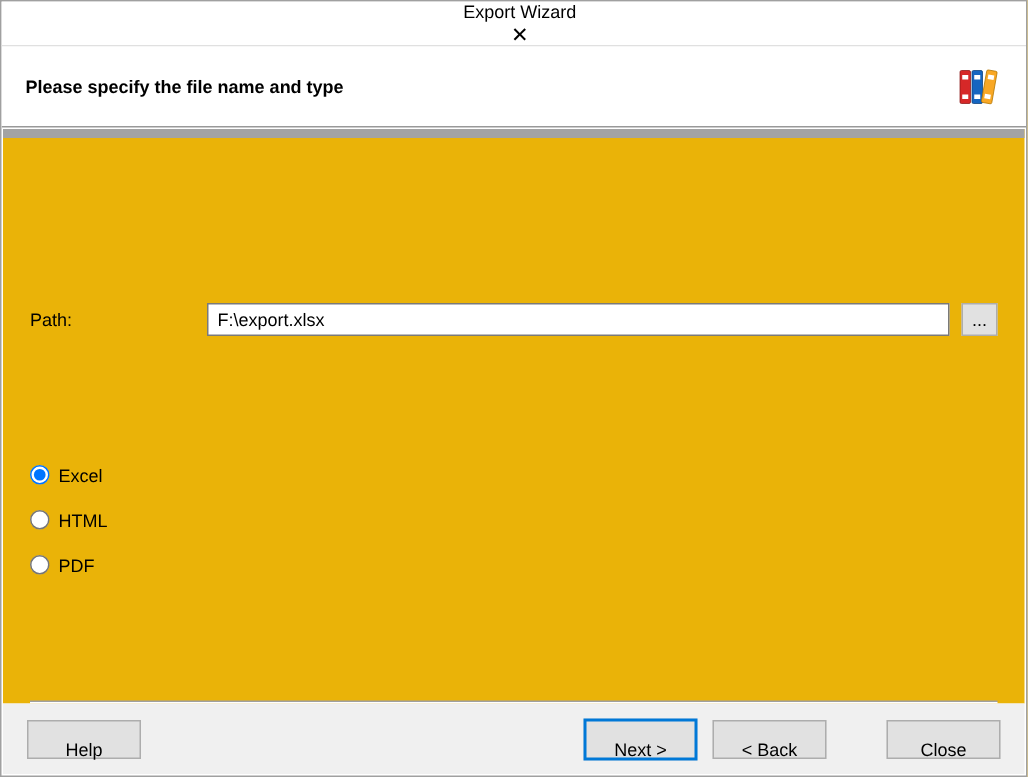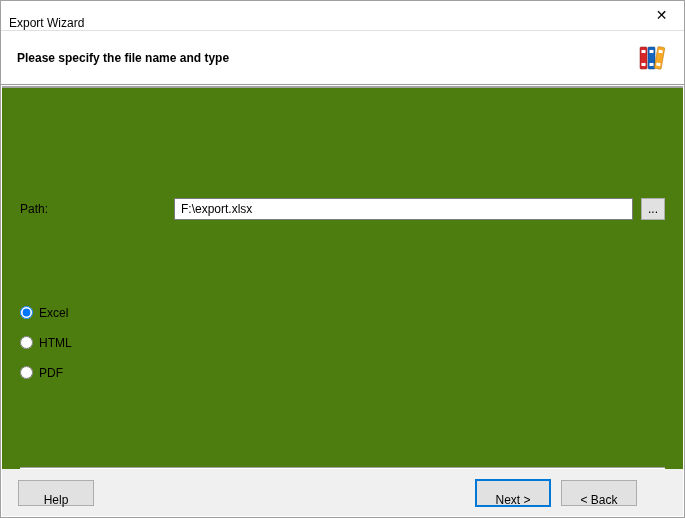--- a/index.html
+++ b/index.html
@@ -13,23 +13,24 @@
     color: #000;
     border: 1px solid #a0a0a0;
     position: relative;
     overflow: hidden;
   }
   
   .titlebar {
     height: 30px;
     background: #ffffff;
     display: flex;
-    align-items: flex-end;
+    align-items: center;
     padding: 0 0 0 8px;
     border-bottom: 1px solid #e0e0e0;
+    flex-direction: column;
   }
   .titlebar-title {
     flex: 1;
     font-size: 12px;
     color: #000;
   }
   .titlebar-close {
     width: 45px;
     height: 30px;
     display: flex;
@@ -60,22 +61,22 @@
     height: 30px;
   }
 
   
   .content {
     position: absolute;
     top: 85px;
     left: 1px;
     right: 1px;
     bottom: 48px;
-    background: #4d7c0f;
-    border-top: 2px solid #a3a3a3;
+    background: #eab308;
+    border-top: 6px solid #a3a3a3;
   }
 
   .path-row {
     position: absolute;
     top: 110px;
     left: 18px;
     right: 18px;
     display: flex;
     align-items: center;
   }
@@ -85,21 +86,20 @@
   }
   .path-input {
     flex: 1;
     height: 22px;
     background: #ffffff;
     border: 1px solid #7a7a7a;
     padding: 2px 6px;
     font-size: 12px;
     font-family: inherit;
     outline: none;
-    margin-left: 36px;
   }
   .browse-btn {
     width: 24px;
     height: 22px;
     margin-left: 8px;
     background: #e1e1e1;
     border: 1px solid #adadad;
     font-size: 12px;
     line-height: 1;
     padding: 0;
@@ -232,13 +232,16 @@
     <span>Help</span>
   </button>
   <div class="spacer"></div>
   <button class="btn default">
     <span>Next &gt;</span>
   </button>
   <button class="btn">
     <span>&lt; Back</span>
   </button>
   <div class="btn-gap"></div>
+  <button class="btn">
+    <span>Close</span>
+  </button>
 </div>
 
 </body></html>

